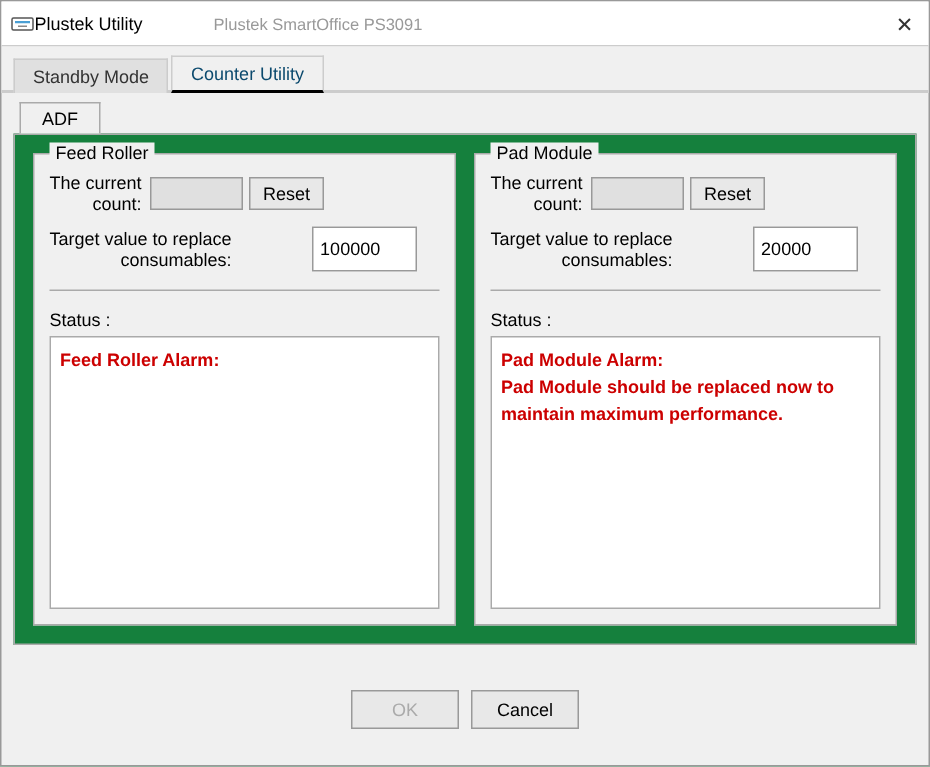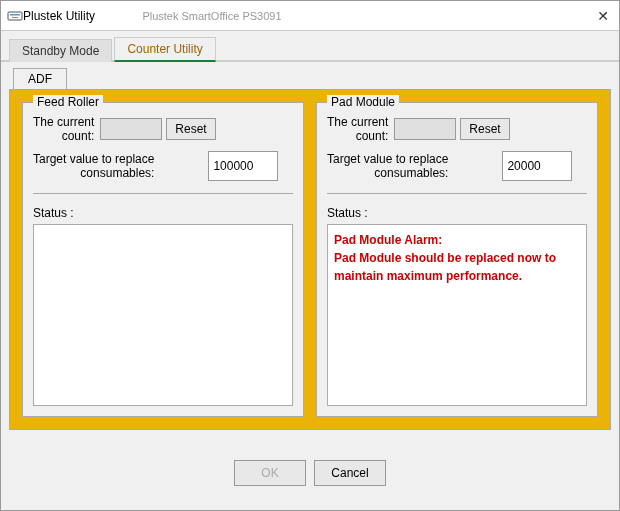--- a/index.html
+++ b/index.html
@@ -70,22 +70,22 @@
       border: 1px solid #ccc;
       border-bottom: none;
       background: #e0e0e0;
       color: #333;
       margin-right: 2px;
       position: relative;
       bottom: -2px;
     }
     .tab.active {
       background: #f0f0f0;
-      color: #a16207;
-      border-bottom: 2px solid #15803d;
+      color: #0c4a6e;
+      border-bottom: 2px solid #000000;
       z-index: 1;
     }
     .inner-tab-bar {
       display: flex;
       align-items: flex-end;
       padding: 6px 12px 0 12px;
       flex-shrink: 0;
     }
     .inner-tab {
       padding: 3px 14px;
@@ -94,21 +94,21 @@
       border: 1px solid #aaa;
       border-bottom: none;
       background: #f0f0f0;
       color: #000;
       position: relative;
     }
     .content-area {
       flex: 1;
       border: 1px solid #aaa;
       margin: 0 8px 24px 8px;
-      background: #eab308;
+      background: #15803d;
       padding: 12px;
       display: flex;
       flex-direction: column;
     }
     .panels-row {
       display: flex;
       gap: 12px;
       flex: 1;
     }
     .panel {
@@ -280,21 +280,21 @@
           <label style="font-size:12px;text-align:right;margin-right:6px;">Target value to replace<br>consumables:</label>
           <input type="text" class="target-input" value="100000" style="">
         </div>
 
         <hr class="divider">
 
         <div class="status-section">
           <div class="status-label">Status :</div>
           <div class="status-box">
             <div class="alarm-text">
-              <br>
+              <span>Feed Roller Alarm:</span><br>
             </div>
           </div>
         </div>
       </div>
 
       <div class="panel">
         <span class="panel-legend">Pad Module</span>
 
         <div class="panel-row">
           <label>The current<br>count:</label>

